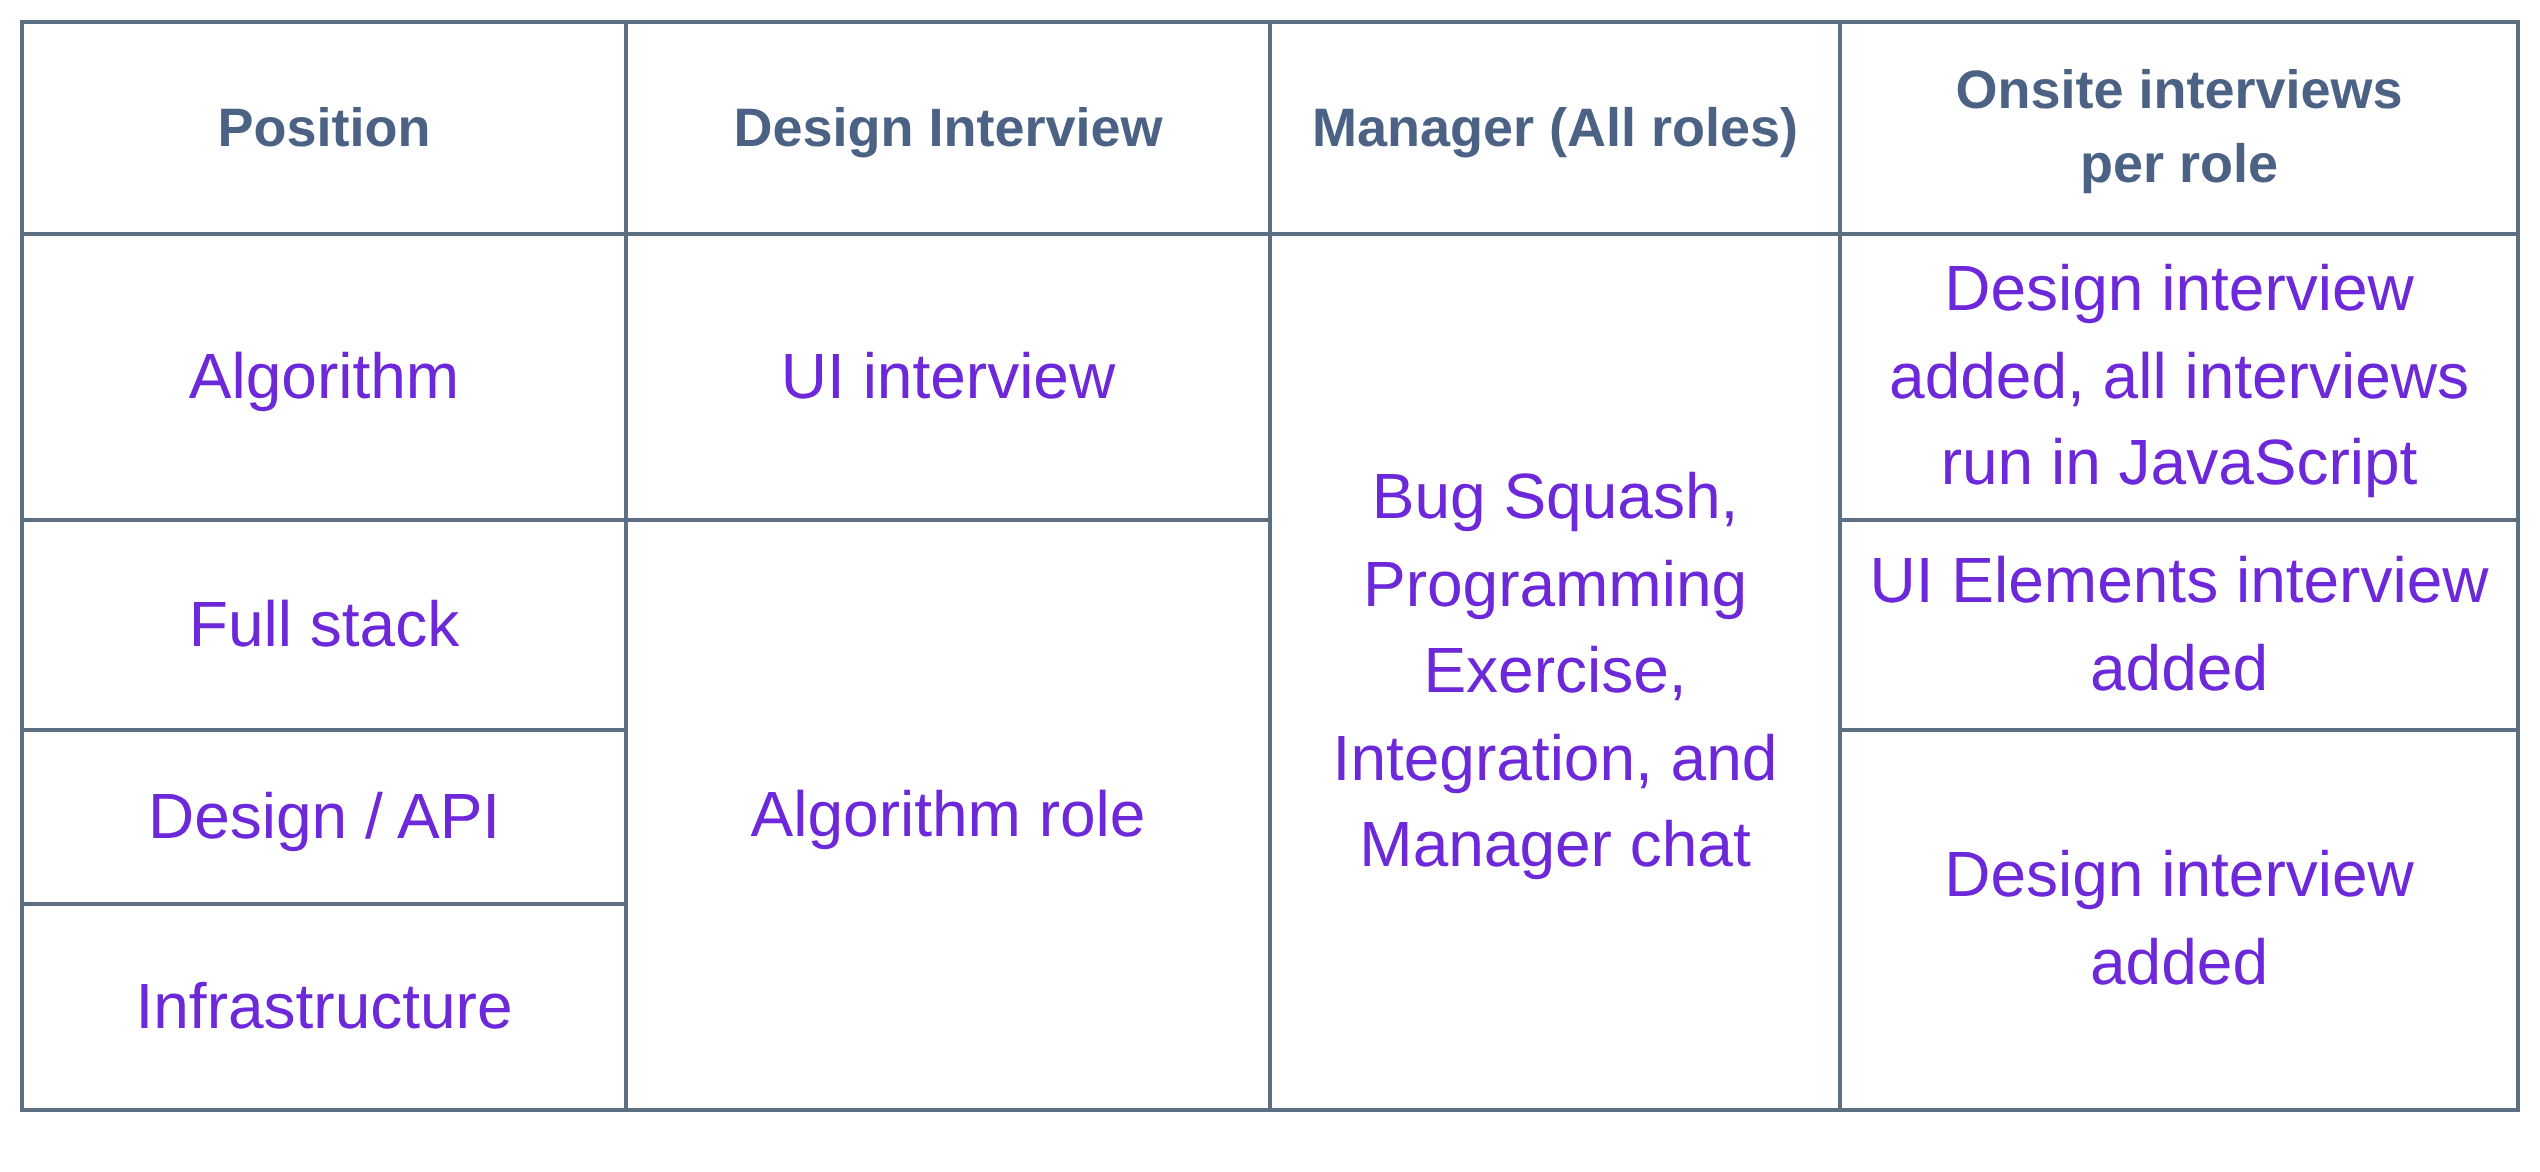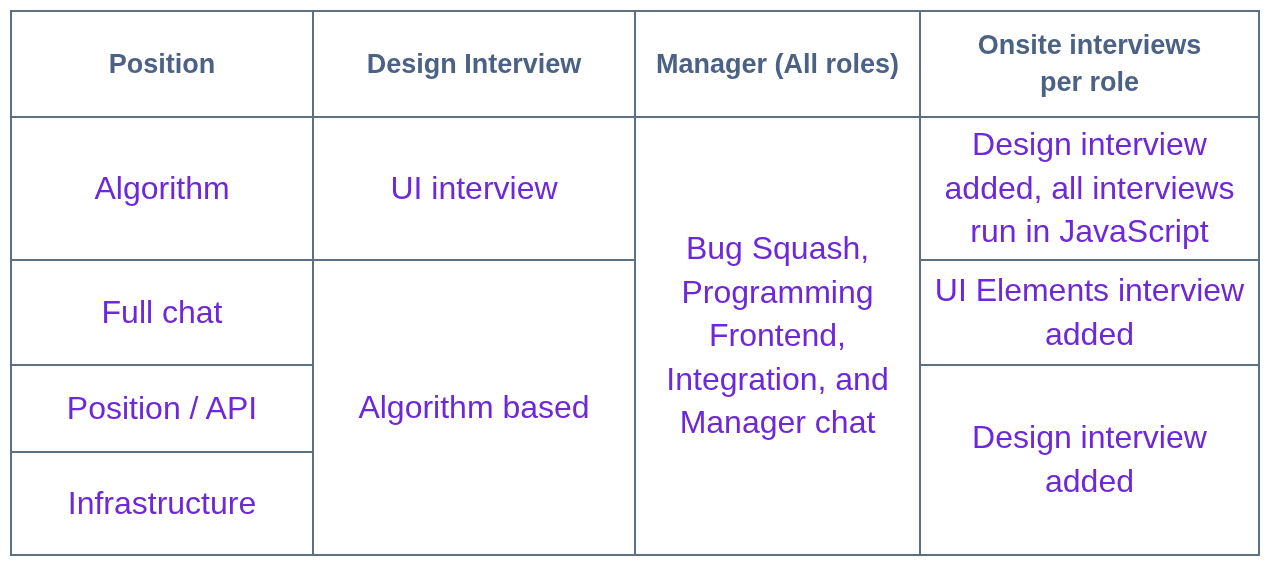--- a/index.html
+++ b/index.html
@@ -64,37 +64,37 @@
       <th>Manager (All roles)</th>
       <th>Onsite interviews
 per role</th>
     </tr>
 
     <tr class="r-front">
       <td>Algorithm</td>
       <td>UI interview</td>
       <td rowspan="4">Bug Squash,
 Programming
-Frontend,
+Exercise,
 Integration, and
 Manager chat</td>
       <td>Design interview
 added, all interviews
 run in JavaScript</td>
     </tr>
 
     <tr class="r-full">
-      <td>Full chat</td>
-      <td rowspan="3">Algorithm based</td>
+      <td>Full stack</td>
+      <td rowspan="3">Algorithm role</td>
       <td>UI Elements interview
 added</td>
     </tr>
 
     <tr class="r-back">
-      <td>Position / API</td>
+      <td>Design / API</td>
       <td rowspan="2">Design interview
 added</td>
     </tr>
 
     <tr class="r-infra">
       <td>Infrastructure</td>
     </tr>
   </tbody>
     </table>
 </div>

